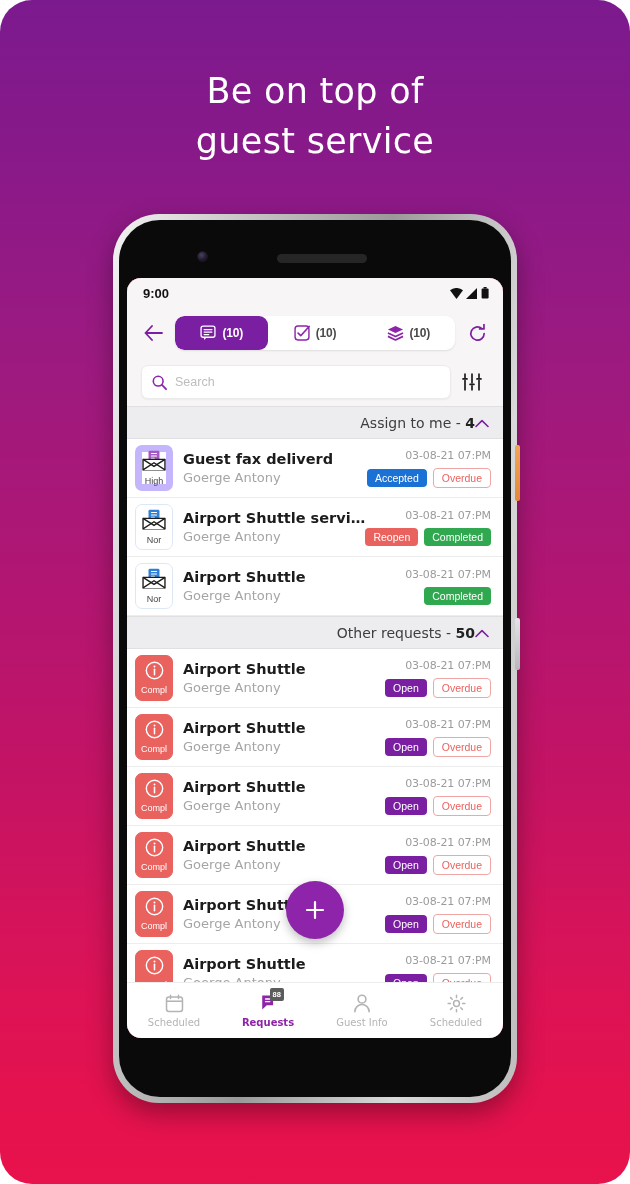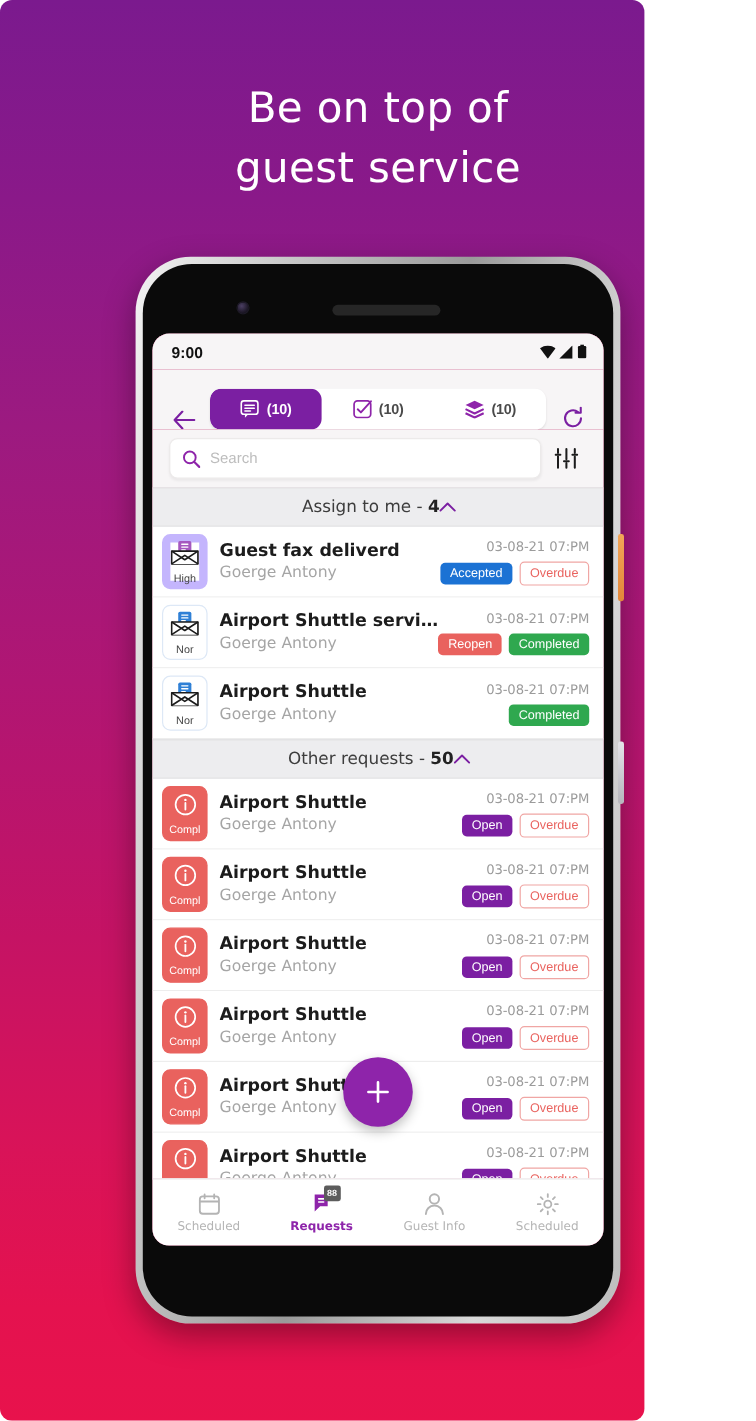--- a/index.html
+++ b/index.html
@@ -7,32 +7,32 @@
   html, body {
     width: 630px;
     height: 1184px;
     overflow: hidden;
     background: #ffffff;
     font-family: "Liberation Sans", sans-serif;
   }
 
   #poster {
     position: relative;
-    width: 537px;
+    width: 630px;
     height: 1184px;
     background: linear-gradient(180deg,
         #7b1a8e 0%,
         #8a1989 14%,
         #9c1a80 30%,
         #b01673 48%,
         #c51364 66%,
         #d81359 80%,
         #e4124f 92%,
         #e8124c 100%);
-    border-radius: 10px;
+    border-radius: 32px;
     overflow: hidden;
   }
 
   
   .headline {
     position: absolute;
     top: 66px;
     left: 0;
     width: 630px;
     text-align: center;
@@ -147,21 +147,21 @@
     display: flex;
     align-items: center;
     gap: 3px;
   }
 
   
   .tabrow {
     height: 50px;
     background: #f7f5f6;
     display: flex;
-    align-items: flex-end;
+    align-items: center;
     padding: 0 12px;
     flex: none;
   }
   .back-arrow {
     width: 28px;
     display: flex;
     align-items: center;
     justify-content: center;
     cursor: pointer;
   }
@@ -250,21 +250,21 @@
     position: relative;
     overflow: hidden;
     background: #ffffff;
   }
 
   .group-header {
     height: 33px;
     background: #ededef;
     display: flex;
     align-items: center;
-    justify-content: center;
+    justify-content: flex-end;
     padding: 0 14px 0 16px;
     border-top: 1px solid #e0e0e2;
     border-bottom: 1px solid #e0e0e2;
     cursor: pointer;
   }
   .group-header .gh-text {
     font-size: 14px;
     color: #3d3d3d;
     font-family: "DejaVu Sans", sans-serif;
   }

